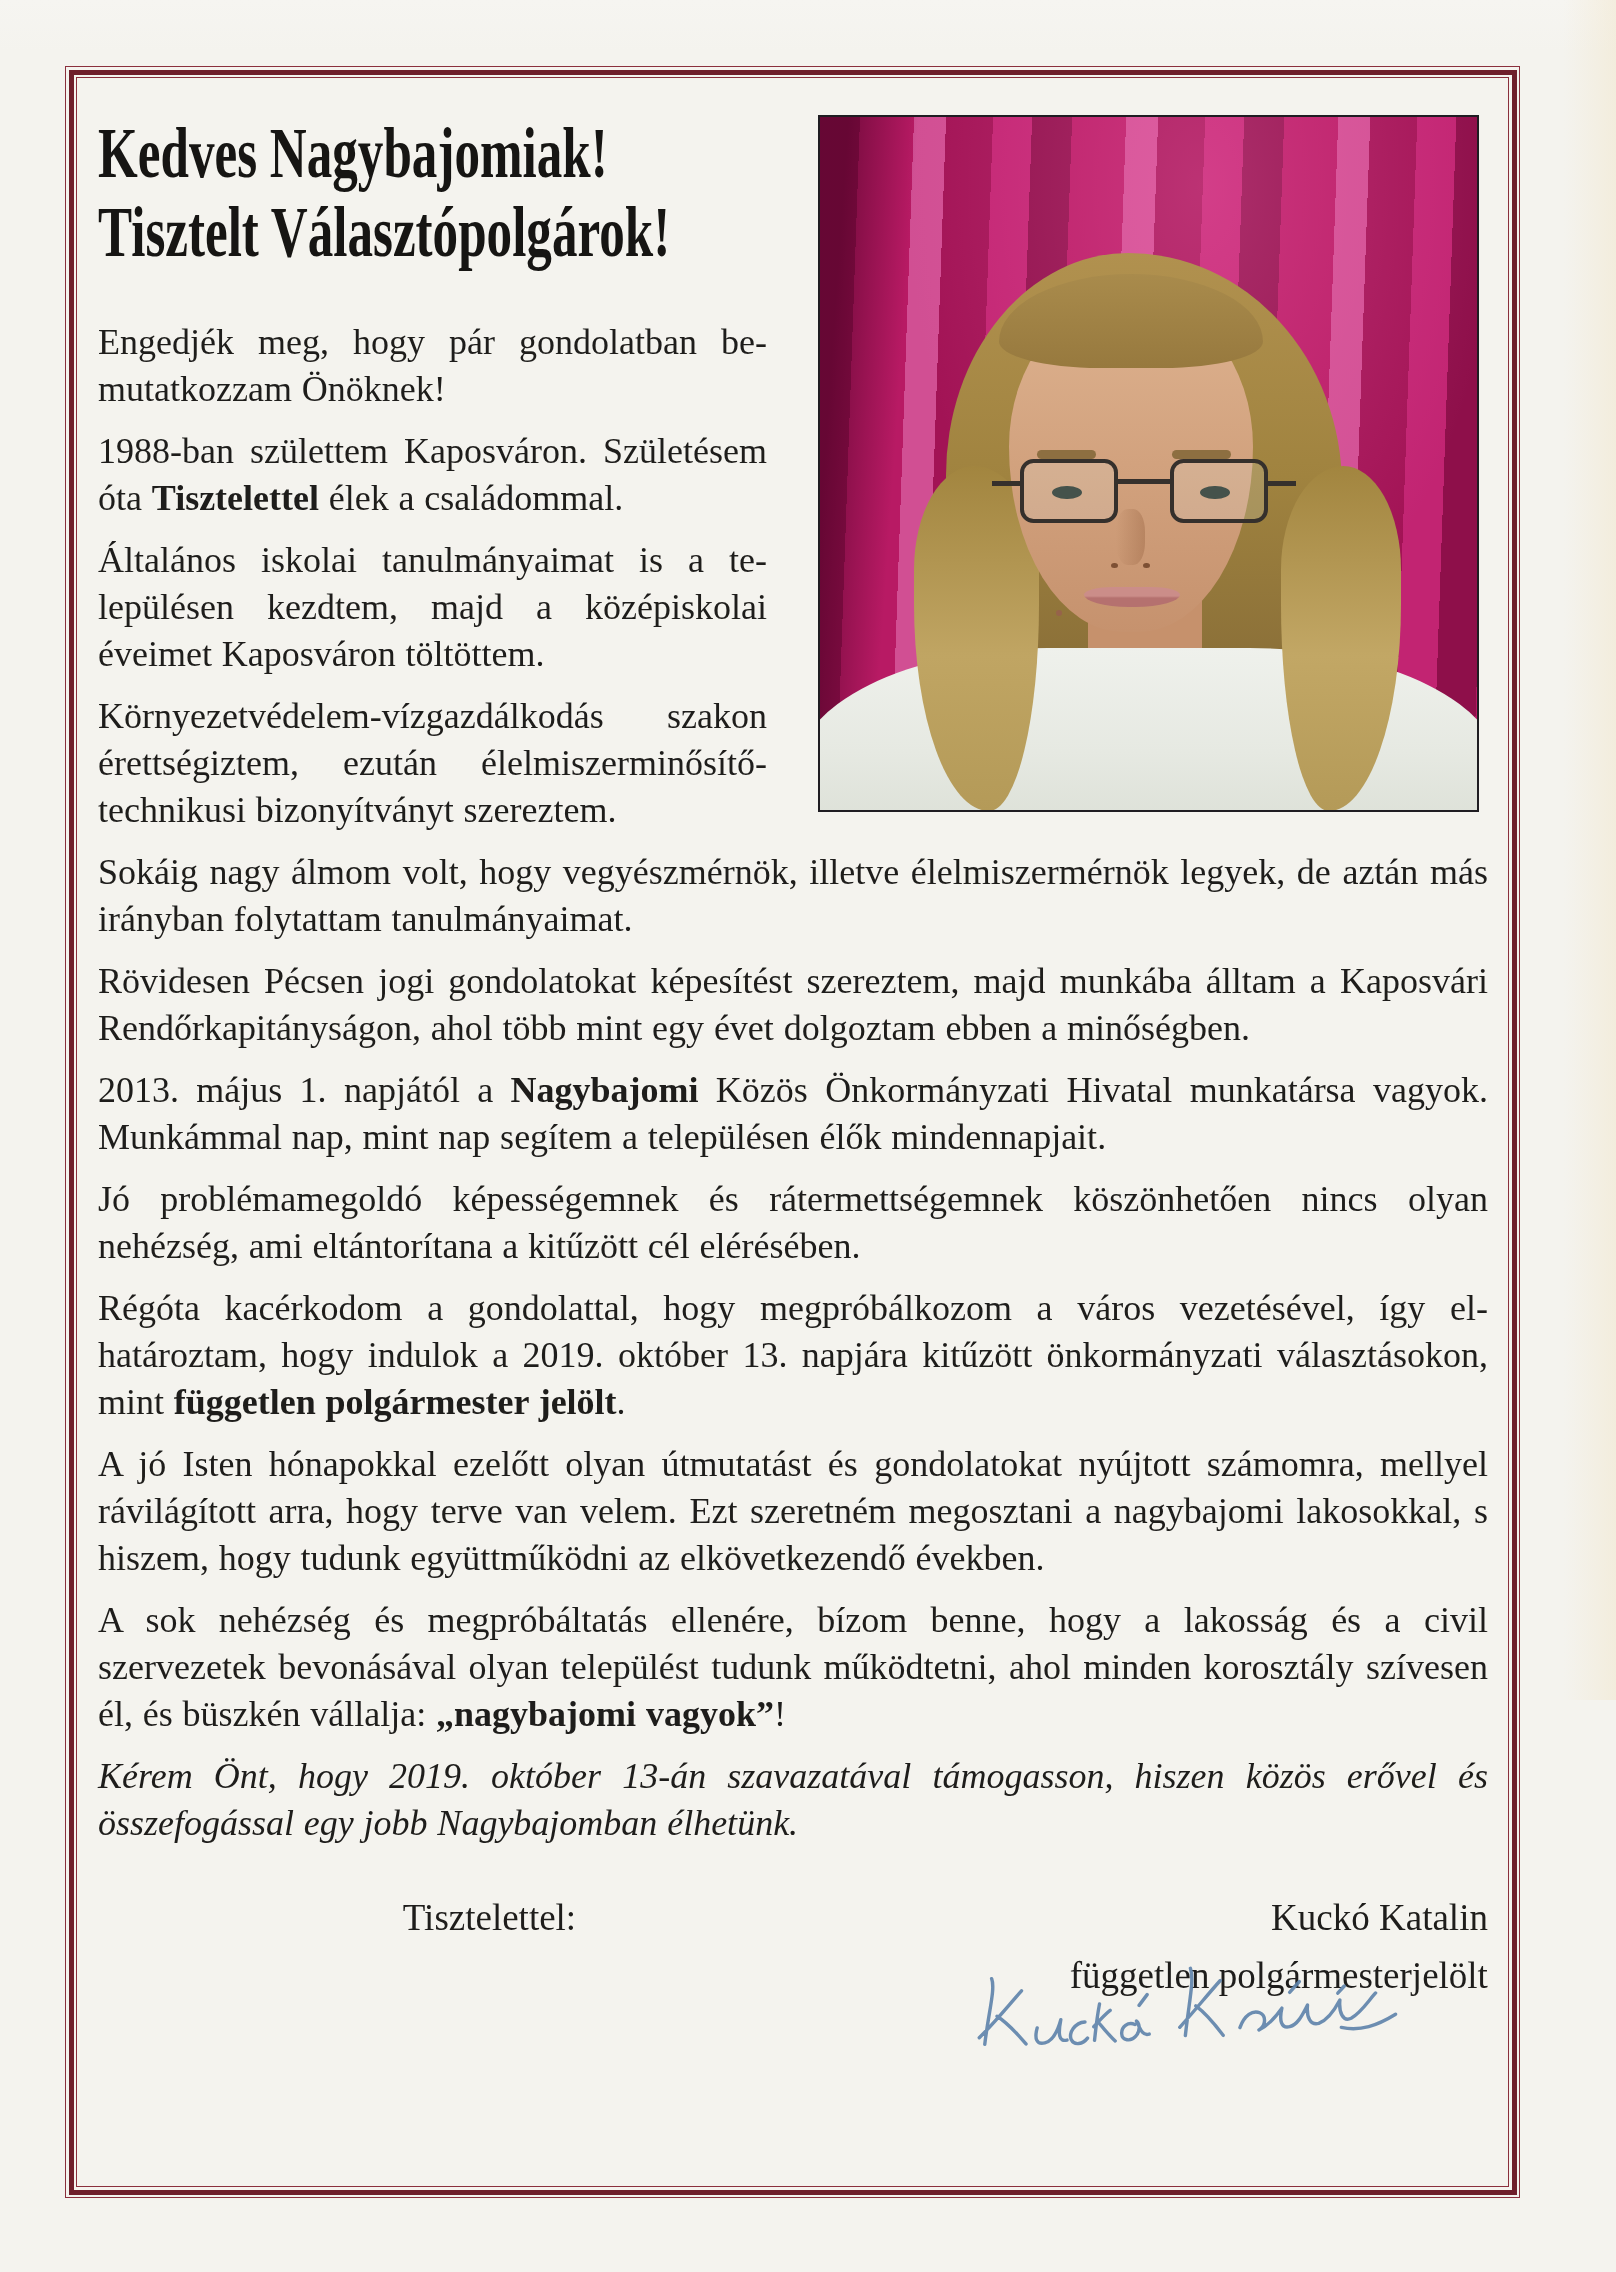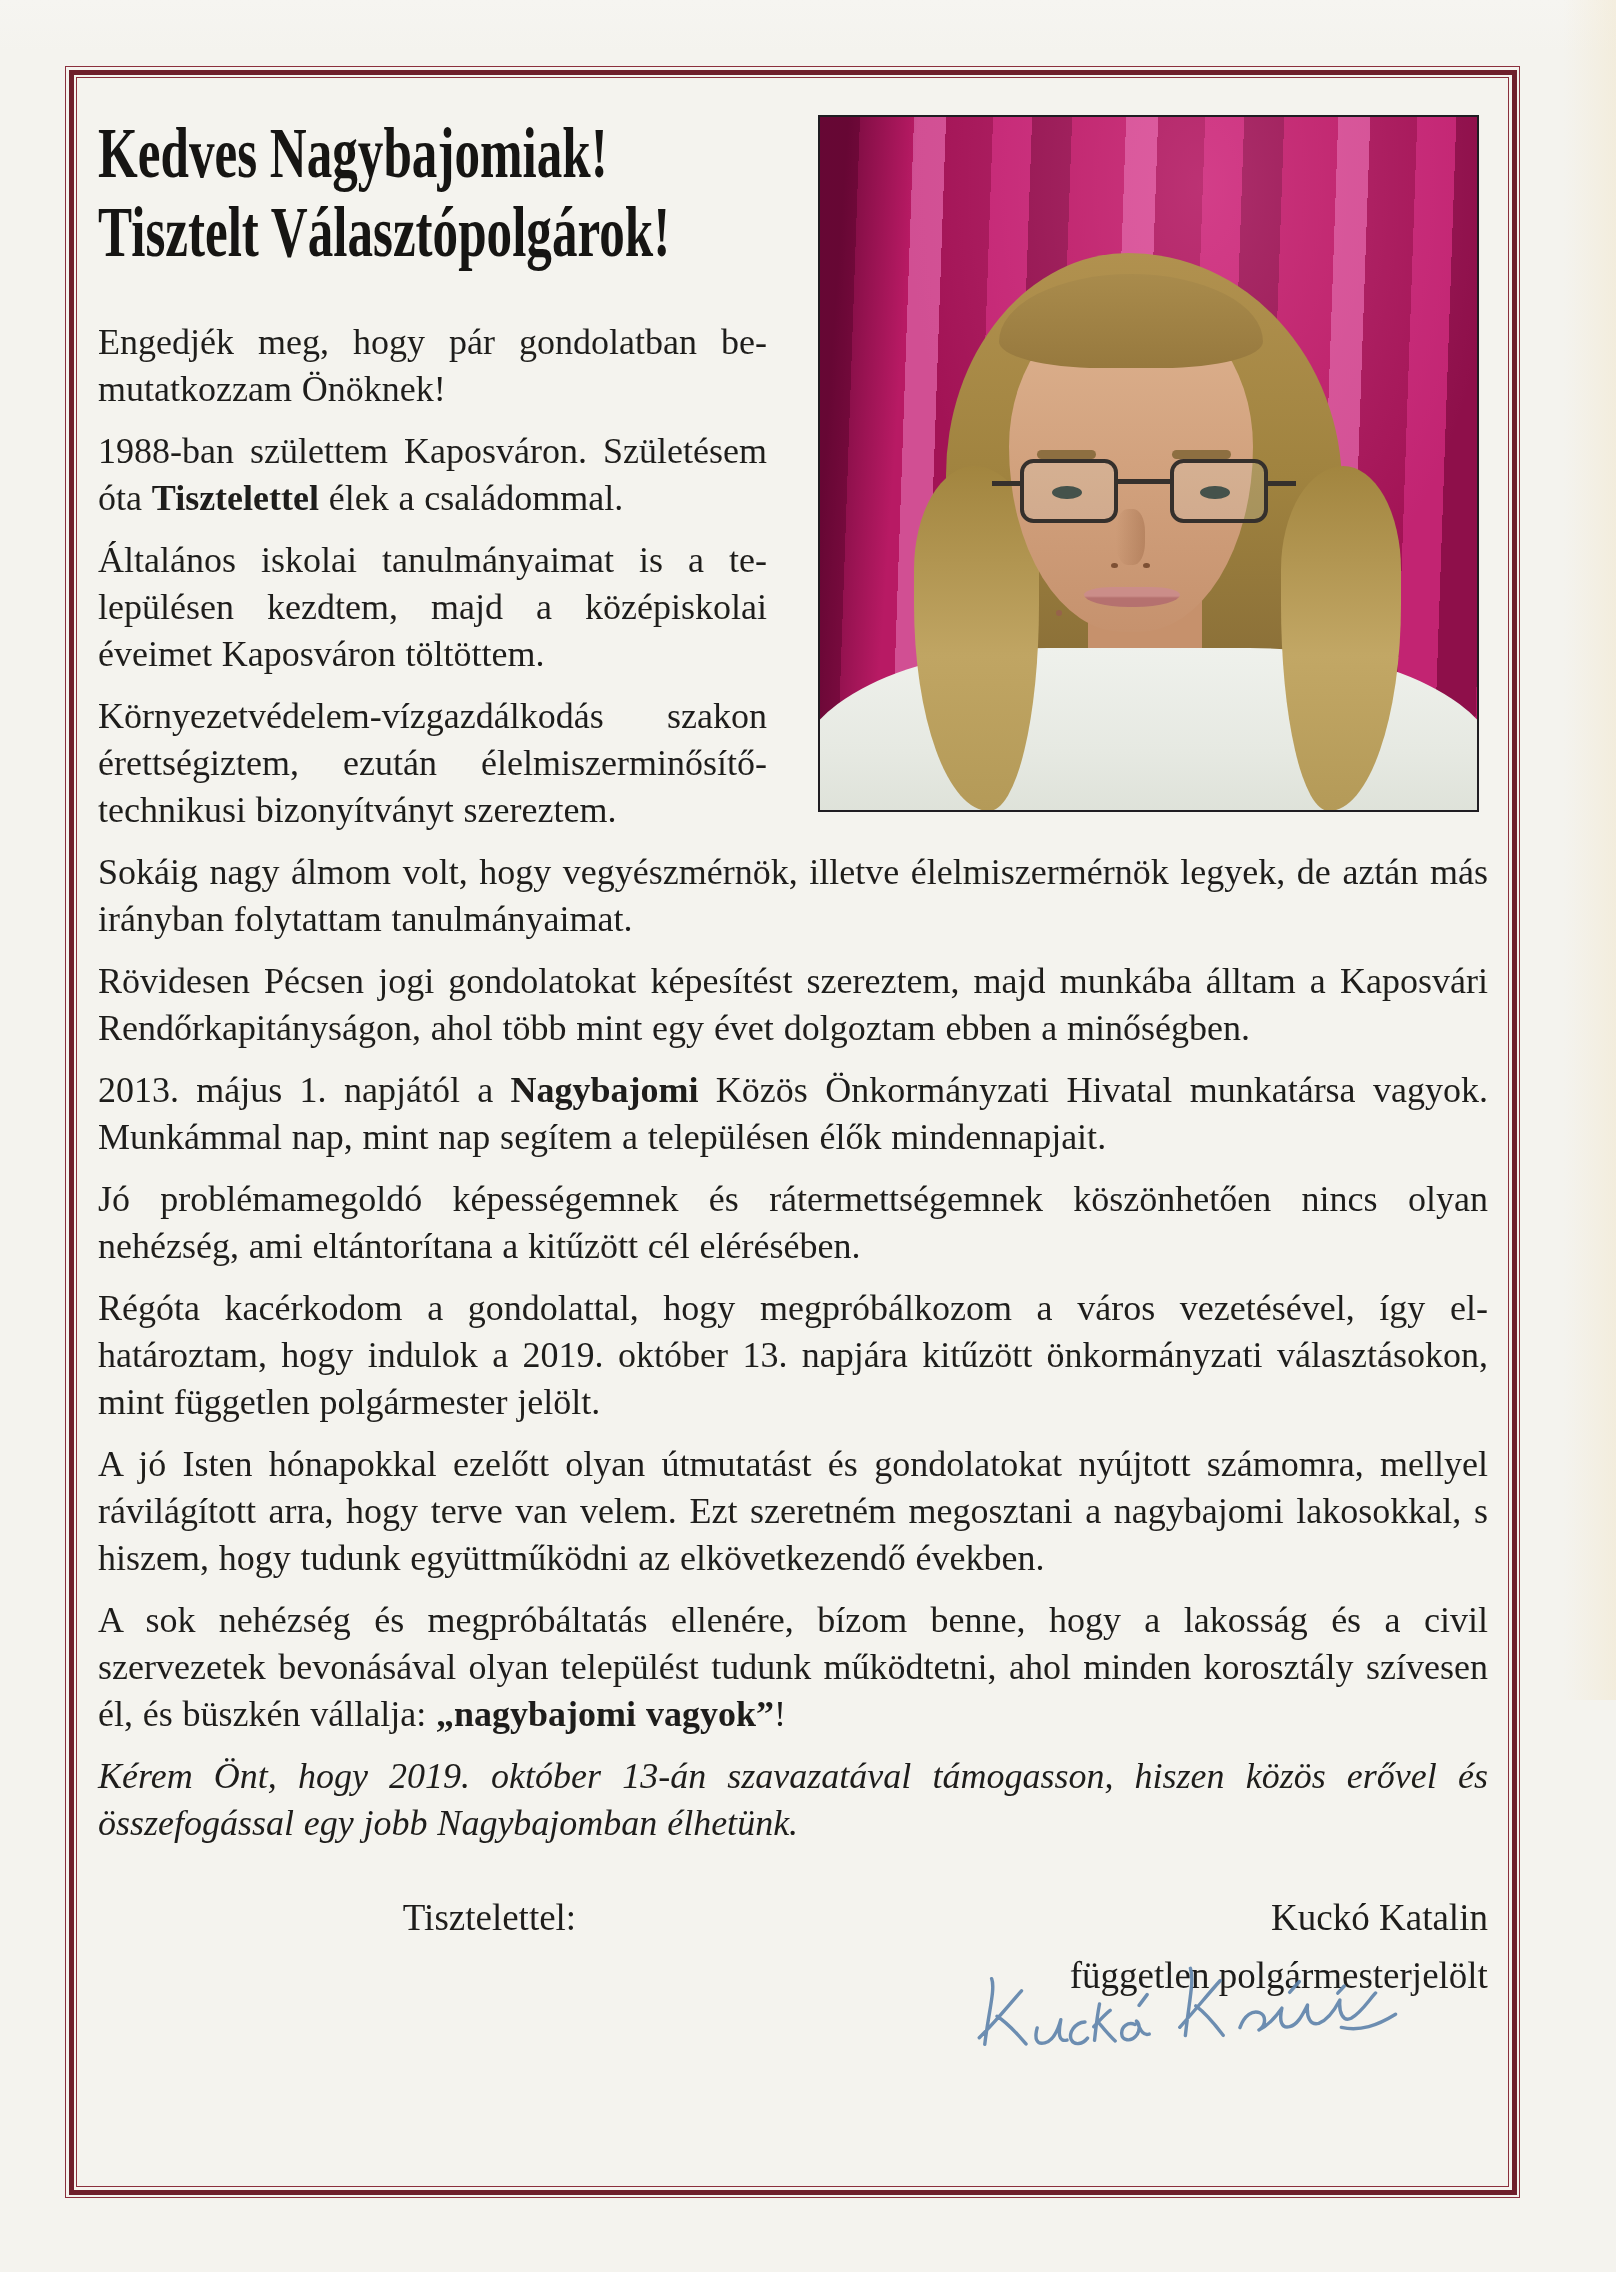--- a/index.html
+++ b/index.html
@@ -168,21 +168,21 @@
 
       <p class="para narrow"><span>Engedjék meg, hogy pár gondolatban be­mutatkozzam Önöknek!</span></p>
       <p class="para narrow"><span>1988-ban születtem Kaposváron. Születé­sem óta </span><span style="font-weight: 700;">Tisztelettel</span><span> élek a családom­mal.</span></p>
       <p class="para narrow"><span>Általános iskolai tanulmányaimat is a te­lepülésen kezdtem, majd a középiskolai éveimet Kaposváron töltöttem.</span></p>
       <p class="para narrow"><span>Környezetvédelem-vízgazdálkodás sza­kon érettségiztem, ezután élelmiszermi­nősítő-technikusi bizonyítványt szerez­tem.</span></p>
 
       <p class="para"><span>Sokáig nagy álmom volt, hogy vegyészmérnök, illetve élelmiszermérnök legyek, de aztán más irányban folytattam tanulmányaimat.</span></p>
       <p class="para"><span>Rövidesen Pécsen jogi gondolatokat képesítést szereztem, majd munkába álltam a Kaposvári Rendőrkapitányságon, ahol több mint egy évet dolgoztam ebben a minő­ségben.</span></p>
       <p class="para"><span>2013. május 1. napjától a </span><span style="font-weight: 700;">Nagybajomi</span><span> Közös Önkormányzati Hivatal munkatársa vagyok. Munkámmal nap, mint nap segítem a településen élők mindennapjait.</span></p>
       <p class="para"><span>Jó problémamegoldó képességemnek és rátermettségemnek köszönhetően nincs olyan nehézség, ami eltántorítana a kitűzött cél elérésében.</span></p>
-      <p class="para"><span>Régóta kacérkodom a gondolattal, hogy megpróbálkozom a város vezetésével, így el­határoztam, hogy indulok a 2019. október 13. napjára kitűzött önkormányzati válasz­tásokon, mint </span><span style="font-weight: 400; margin-top: 13px;">független polgármester jelölt</span><span>.</span></p>
+      <p class="para"><span>Régóta kacérkodom a gondolattal, hogy megpróbálkozom a város vezetésével, így el­határoztam, hogy indulok a 2019. október 13. napjára kitűzött önkormányzati válasz­tásokon, mint </span><span style="font-weight: 700; margin-top: 13px;">független polgármester jelölt</span><span>.</span></p>
       <p class="para"><span>A jó Isten hónapokkal ezelőtt olyan útmutatást és gondolatokat nyújtott számomra, mellyel rávilágított arra, hogy terve van velem. Ezt szeretném megosztani a nagyba­jomi lakosokkal, s hiszem, hogy tudunk együttműködni az elkövetkezendő években.</span></p>
       <p class="para"><span>A sok nehézség és megpróbáltatás ellenére, bízom benne, hogy a lakosság és a civil szervezetek bevonásával olyan települést tudunk működtetni, ahol minden korosztály szívesen él, és büszkén vállalja: </span><span style="font-weight: 700;">„nagybajomi vagyok”</span><span>!</span></p>
       <p class="para closing"><span style="font-style: italic;">Kérem Önt, hogy 2019. október 13-án szavazatával támogasson, hiszen közös erővel és összefogással egy jobb Nagybajomban élhetünk.</span></p>
 
       <div class="signoff">
         <div class="salutation-cell">Tisztelettel:</div>
         <div class="signer-cell">
           <div class="signer-name">Kuckó Katalin</div>
           <div class="signer-role">független polgármesterjelölt</div>
         </div>

